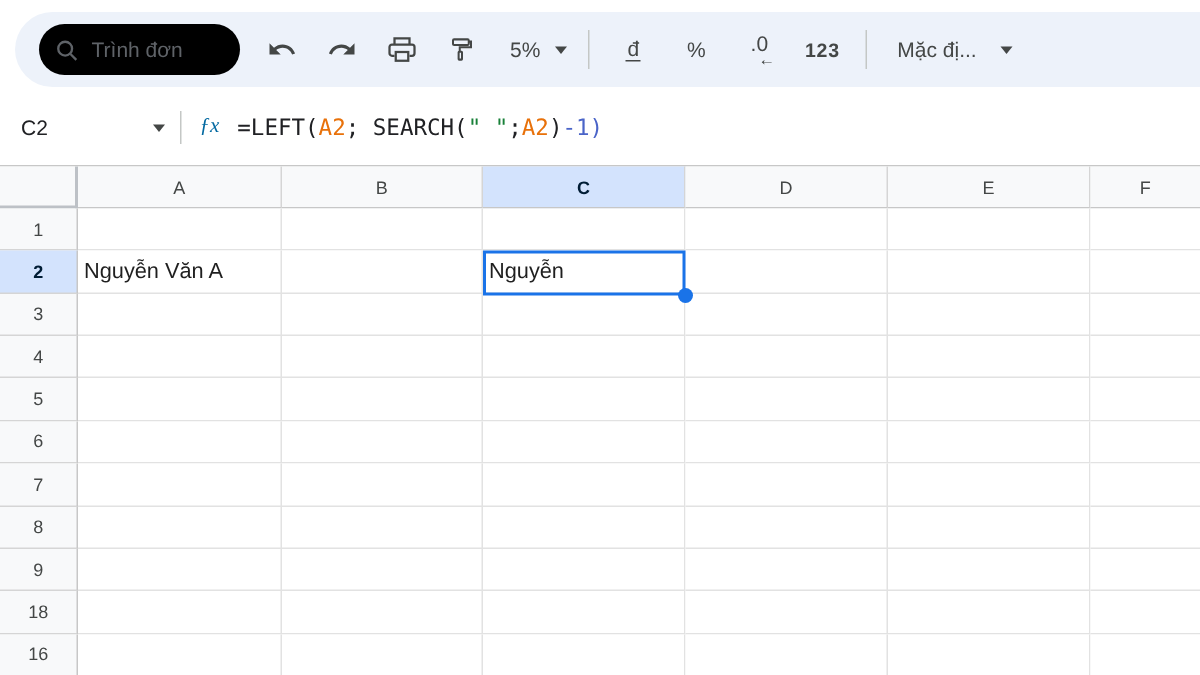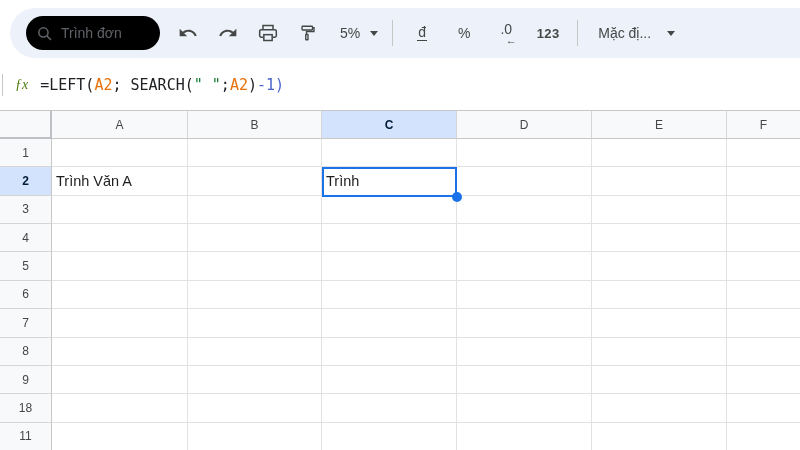--- a/index.html
+++ b/index.html
@@ -33,21 +33,21 @@
   .dec-arrow.left  { transform:translateX(5px); }
   .dec-arrow.right { transform:translateX(6px); }
   .font-select { display:flex; align-items:center; gap:16px; margin-left:8px; padding:0 4px;
     color:#444746; font-size:14px; font-weight:500; cursor:pointer; flex:0 0 auto; }
 
   
   .formula-bar { position:absolute; left:0; top:62px; width:800px; height:46px;
     display:flex; align-items:center; background:#fff; }
   .namebox { display:flex; align-items:center; justify-content:space-between;
     width:118px; padding:0 8px 0 14px; color:#202124; font-size:14px; cursor:pointer; }
-  .fx { font-style:italic; color:#4d7c0f; font-size:14px;
+  .fx { font-style:italic; color:#0369a1; font-size:14px;
     font-family:"Liberation Serif","DejaVu Serif",serif; margin:0 12px 0 10px; }
   .formula { font-family:"DejaVu Sans Mono","Liberation Mono",monospace; font-size:15px;
     white-space:pre; color:#202124; }
 
   
   .grid { position:absolute; left:0; top:110px; width:800px; height:340px;
     border-top:1px solid #c7c7c7; background:#fff; }
   .gcell { position:absolute; font-size:14.5px; color:#1f1f1f; display:flex; align-items:center;
     padding:0 4px; border-right:1px solid #e2e2e2; border-bottom:1px solid #e2e2e2;
     overflow:visible; white-space:nowrap; background:#fff; }
@@ -126,20 +126,24 @@
 
     <div class="sep"></div>
 
     <div class="font-select">
       <span>Mặc đị...</span>
       <span class="caret"></span>
     </div>
   </div>
 
   <div class="formula-bar">
+    <div class="namebox">
+      <span>C2</span>
+      <span class="caret"></span>
+    </div>
     <div class="sep" style="height:22px;margin:0 2px;"></div>
     <span class="fx">ƒx</span>
     <div class="formula" id="formula-text"><span style="color: rgb(32, 33, 36);">=LEFT(</span><span style="color: rgb(232, 113, 10);">A2</span><span style="color: rgb(32, 33, 36);">; SEARCH(</span><span style="color: rgb(24, 128, 56);">" "</span><span style="color: rgb(32, 33, 36);">;</span><span style="color: rgb(232, 113, 10);">A2</span><span style="color: rgb(32, 33, 36);">)</span><span style="color: rgb(74, 100, 200);">-1)</span></div>
   </div>
 
   <div class="grid" id="grid">
       <div class="corner" style="left: 0px; top: 0px; width: 52px; height: 28px;"></div>
       <div class="hcell" style="left: 52px; top: 0px; width: 136px; height: 28px;">A</div>
       <div class="hcell" style="left: 188px; top: 0px; width: 134px; height: 28px;">B</div>
       <div class="hcell hsel" style="left: 322px; top: 0px; width: 135px; height: 28px;">C</div>
@@ -147,23 +151,23 @@
       <div class="hcell" style="left: 592px; top: 0px; width: 135px; height: 28px;">E</div>
       <div class="hcell" style="left: 727px; top: 0px; width: 74px; height: 28px;">F</div>
       <div class="hcell rcell" style="left: 0px; top: 28px; width: 52px; height: 28.36px;">1</div>
       <div class="gcell" style="left: 52px; top: 28px; width: 136px; height: 28.36px;"></div>
       <div class="gcell" style="left: 188px; top: 28px; width: 134px; height: 28.36px;"></div>
       <div class="gcell" style="left: 322px; top: 28px; width: 135px; height: 28.36px;"></div>
       <div class="gcell" style="left: 457px; top: 28px; width: 135px; height: 28.36px;"></div>
       <div class="gcell" style="left: 592px; top: 28px; width: 135px; height: 28.36px;"></div>
       <div class="gcell" style="left: 727px; top: 28px; width: 74px; height: 28.36px;"></div>
       <div class="hcell rcell hsel" style="left: 0px; top: 56.36px; width: 52px; height: 28.36px;">2</div>
-      <div class="gcell" style="left: 52px; top: 56.36px; width: 136px; height: 28.36px;">Trình Văn A</div>
+      <div class="gcell" style="left: 52px; top: 56.36px; width: 136px; height: 28.36px;">Nguyễn Văn A</div>
       <div class="gcell" style="left: 188px; top: 56.36px; width: 134px; height: 28.36px;"></div>
-      <div class="gcell" style="left: 322px; top: 56.36px; width: 135px; height: 28.36px;">Trình</div>
+      <div class="gcell" style="left: 322px; top: 56.36px; width: 135px; height: 28.36px;">Nguyễn</div>
       <div class="gcell" style="left: 457px; top: 56.36px; width: 135px; height: 28.36px;"></div>
       <div class="gcell" style="left: 592px; top: 56.36px; width: 135px; height: 28.36px;"></div>
       <div class="gcell" style="left: 727px; top: 56.36px; width: 74px; height: 28.36px;"></div>
       <div class="hcell rcell" style="left: 0px; top: 84.72px; width: 52px; height: 28.36px;">3</div>
       <div class="gcell" style="left: 52px; top: 84.72px; width: 136px; height: 28.36px;"></div>
       <div class="gcell" style="left: 188px; top: 84.72px; width: 134px; height: 28.36px;"></div>
       <div class="gcell" style="left: 322px; top: 84.72px; width: 135px; height: 28.36px;"></div>
       <div class="gcell" style="left: 457px; top: 84.72px; width: 135px; height: 28.36px;"></div>
       <div class="gcell" style="left: 592px; top: 84.72px; width: 135px; height: 28.36px;"></div>
       <div class="gcell" style="left: 727px; top: 84.72px; width: 74px; height: 28.36px;"></div>
@@ -209,21 +213,21 @@
       <div class="gcell" style="left: 457px; top: 254.88px; width: 135px; height: 28.36px;"></div>
       <div class="gcell" style="left: 592px; top: 254.88px; width: 135px; height: 28.36px;"></div>
       <div class="gcell" style="left: 727px; top: 254.88px; width: 74px; height: 28.36px;"></div>
       <div class="hcell rcell" style="left: 0px; top: 283.24px; width: 52px; height: 28.36px;">18</div>
       <div class="gcell" style="left: 52px; top: 283.24px; width: 136px; height: 28.36px;"></div>
       <div class="gcell" style="left: 188px; top: 283.24px; width: 134px; height: 28.36px;"></div>
       <div class="gcell" style="left: 322px; top: 283.24px; width: 135px; height: 28.36px;"></div>
       <div class="gcell" style="left: 457px; top: 283.24px; width: 135px; height: 28.36px;"></div>
       <div class="gcell" style="left: 592px; top: 283.24px; width: 135px; height: 28.36px;"></div>
       <div class="gcell" style="left: 727px; top: 283.24px; width: 74px; height: 28.36px;"></div>
-      <div class="hcell rcell" style="left: 0px; top: 311.6px; width: 52px; height: 28.36px;">11</div>
+      <div class="hcell rcell" style="left: 0px; top: 311.6px; width: 52px; height: 28.36px;">16</div>
       <div class="gcell" style="left: 52px; top: 311.6px; width: 136px; height: 28.36px;"></div>
       <div class="gcell" style="left: 188px; top: 311.6px; width: 134px; height: 28.36px;"></div>
       <div class="gcell" style="left: 322px; top: 311.6px; width: 135px; height: 28.36px;"></div>
       <div class="gcell" style="left: 457px; top: 311.6px; width: 135px; height: 28.36px;"></div>
       <div class="gcell" style="left: 592px; top: 311.6px; width: 135px; height: 28.36px;"></div>
       <div class="gcell" style="left: 727px; top: 311.6px; width: 74px; height: 28.36px;"></div>
       <div class="sel-overlay" style="left: 322px; top: 56.36px; width: 135px; height: 29.36px;"></div>
       <div class="fill-handle" style="left: 452px; top: 80.72px; width: 10px; height: 10px;"></div>
     </div>
 

